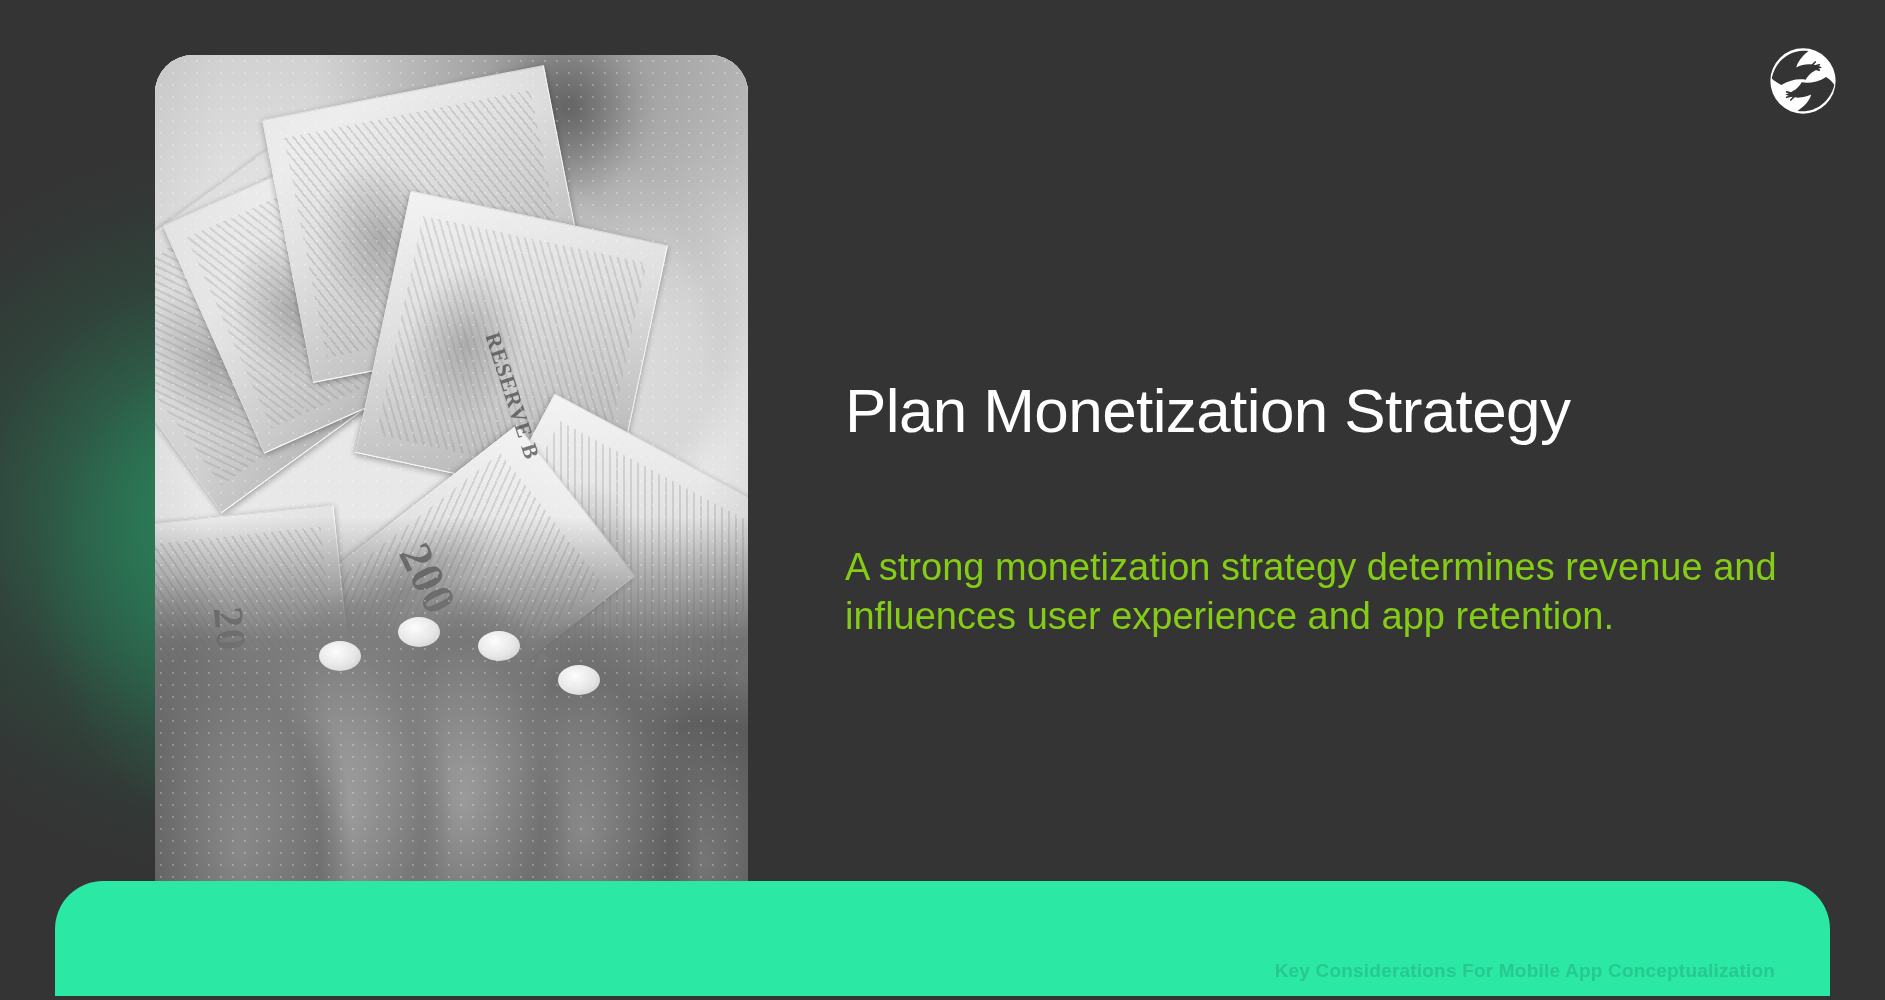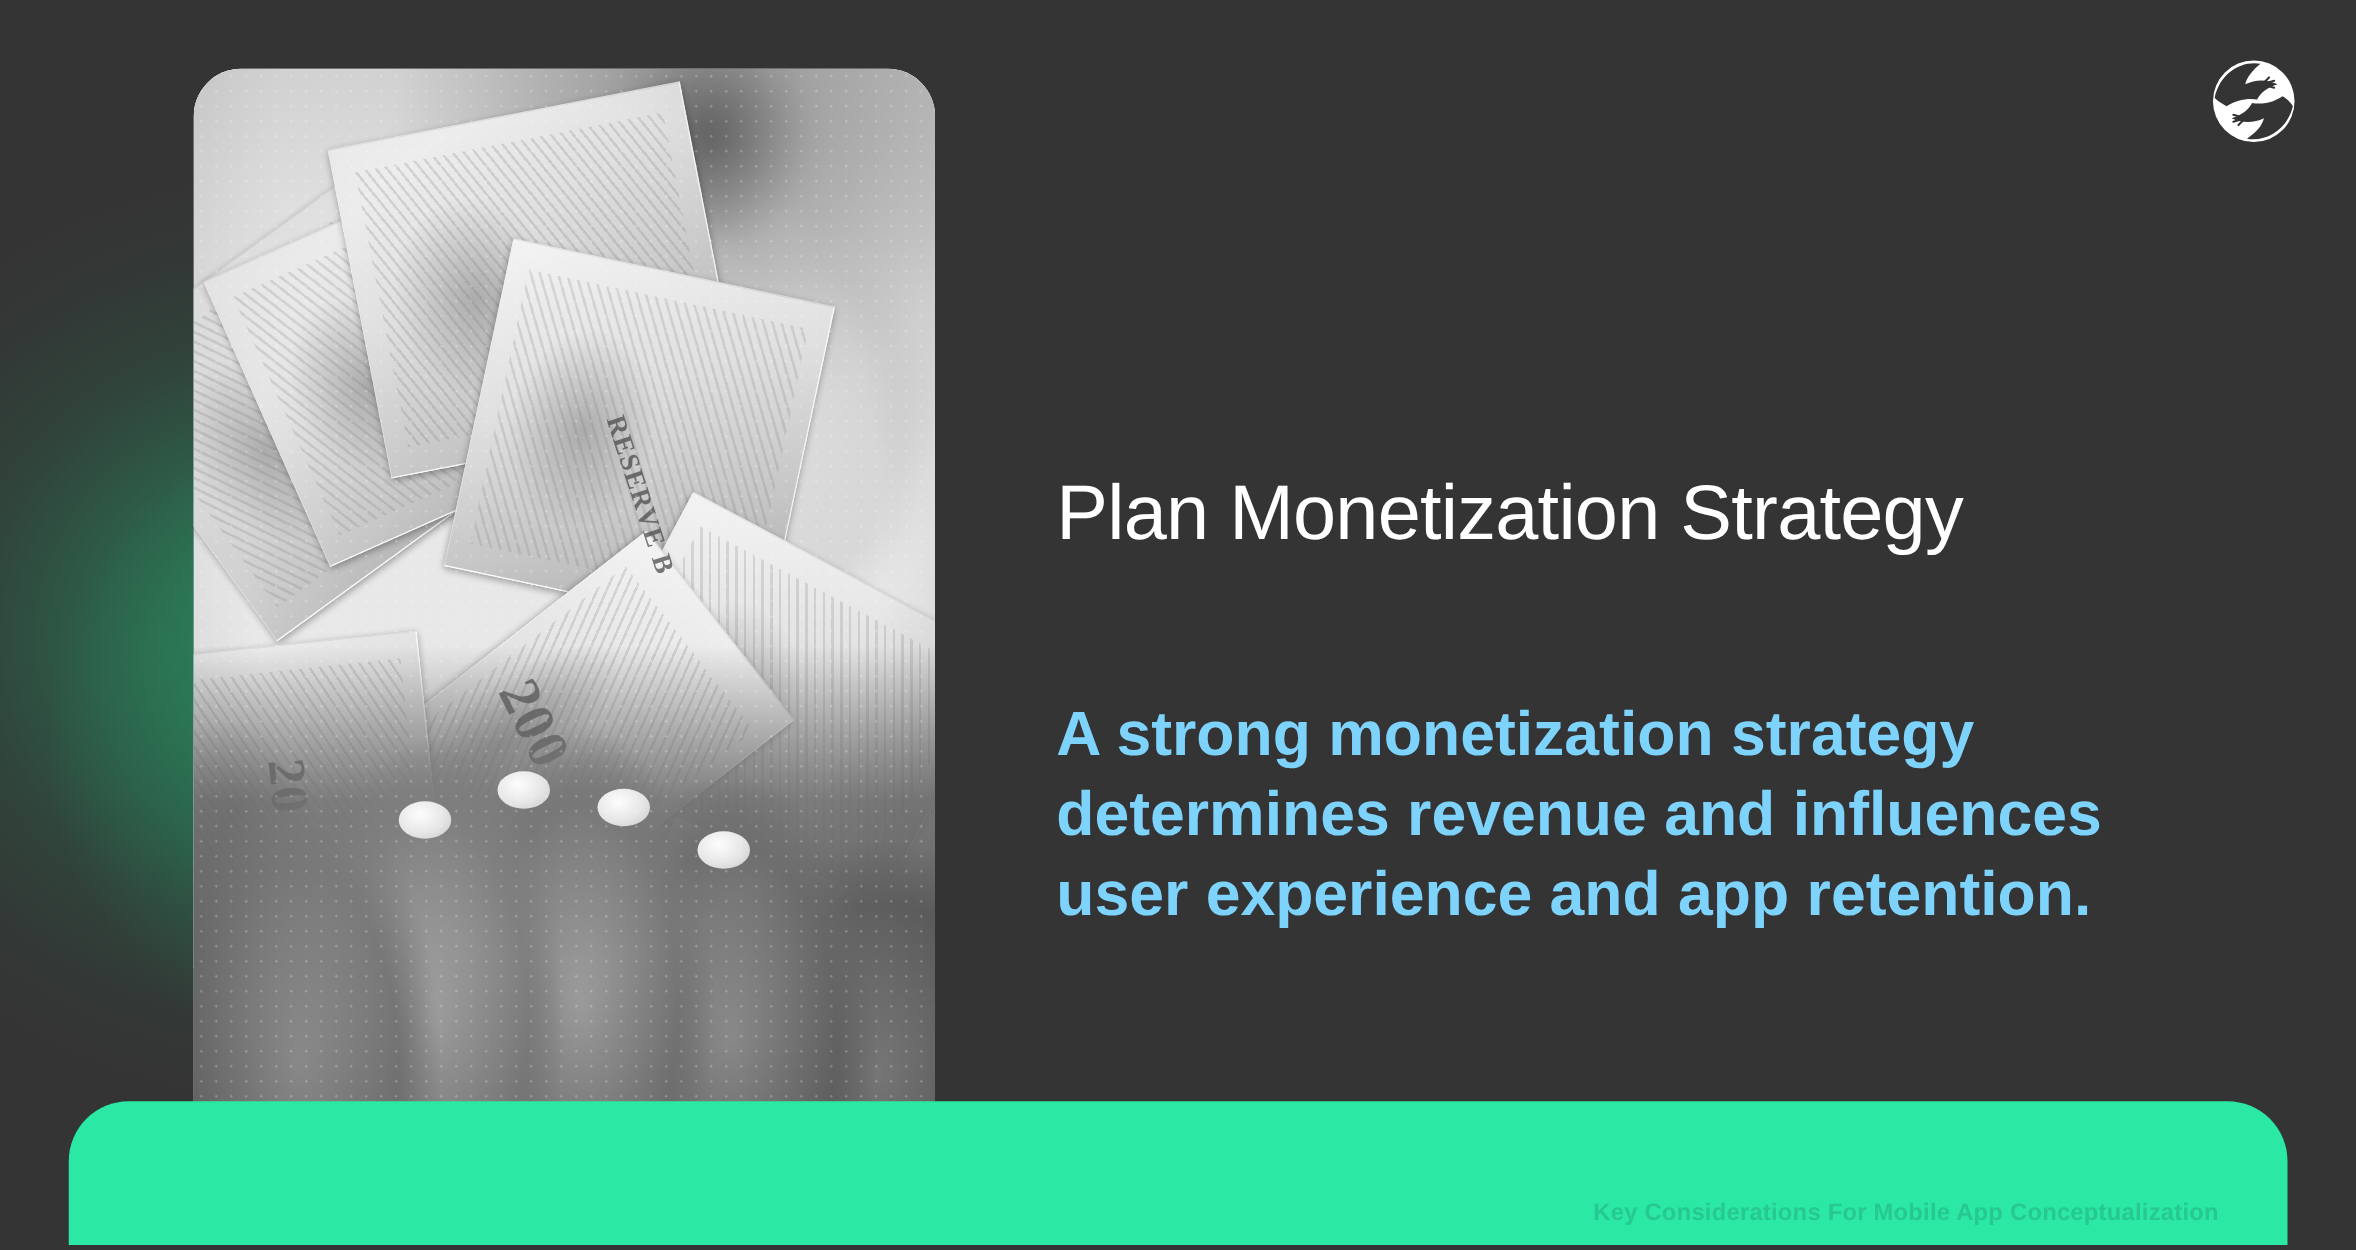--- a/index.html
+++ b/index.html
@@ -195,23 +195,23 @@
     color: #ffffff;
     letter-spacing: -0.6px;
     line-height: 1.08;
     white-space: nowrap;
   }
   .subcopy {
     position: absolute;
     left: 0;
     top: 505px;
     width: 945px;
-    font-size: 50px;
-    font-weight: 700;
-    color: #7dd3fc;
+    font-size: 38px;
+    font-weight: 400;
+    color: #84cc16;
     line-height: 1.28;
   }
 
   
   .logo {
     position: absolute;
     right: 48px;
     top: 47px;
     width: 68px;
     height: 68px;

